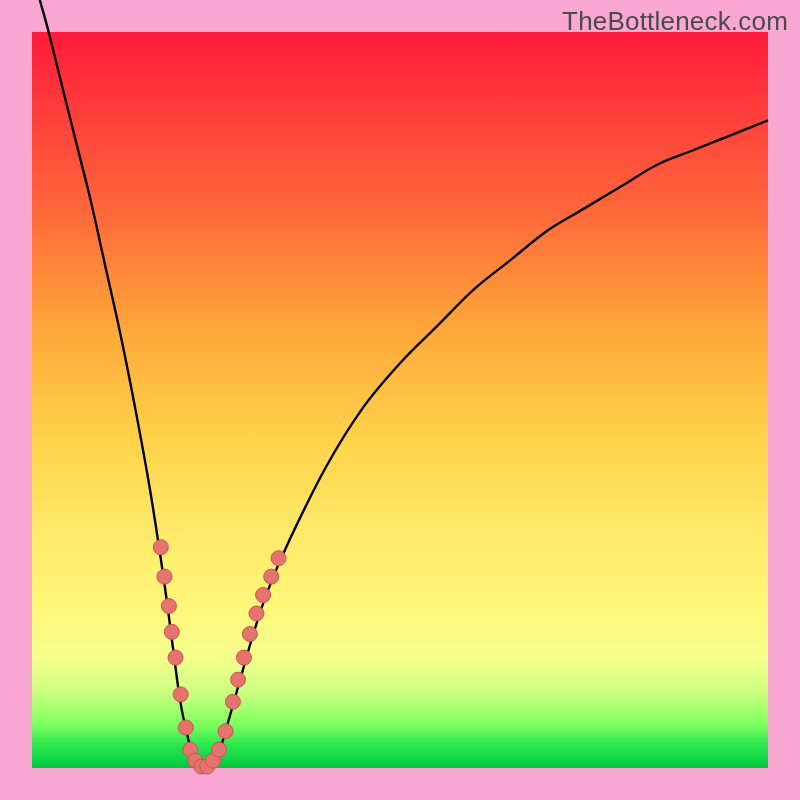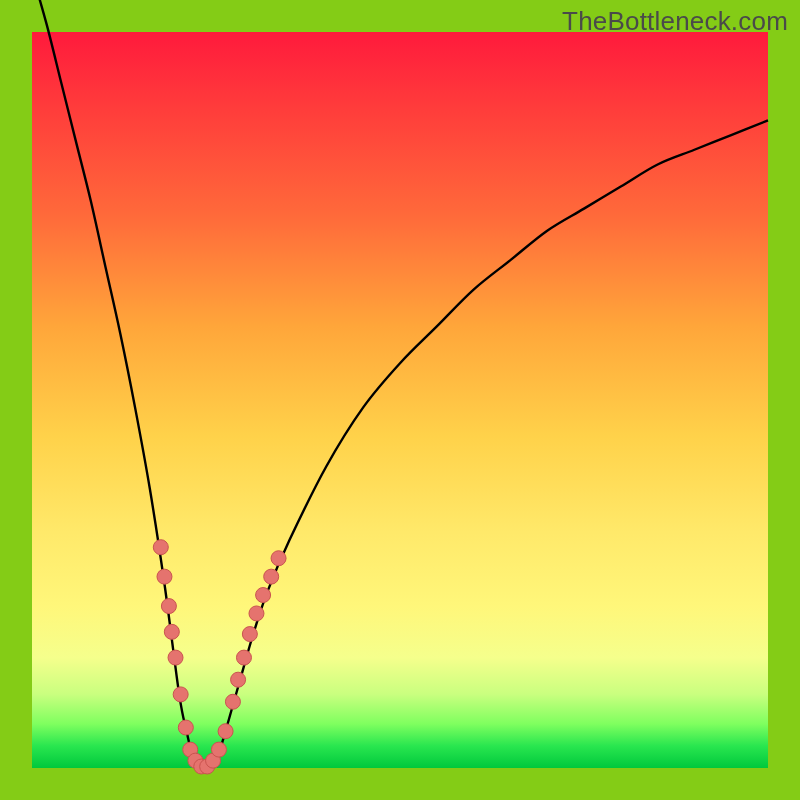--- a/index.html
+++ b/index.html
@@ -10,21 +10,21 @@
     overflow: hidden;
     background: #000;
     font-family: Arial, Helvetica, sans-serif;
   }
   .frame {
     position: absolute;
     left: 0;
     top: 0;
     width: 800px;
     height: 800px;
-    background: #84cc16;
+    background: #f9a8d4;
   }
   .plot-area {
     position: absolute;
     left: 32px;
     top: 32px;
     width: 736px;
     height: 736px;
     
     background: linear-gradient(
       to bottom,

